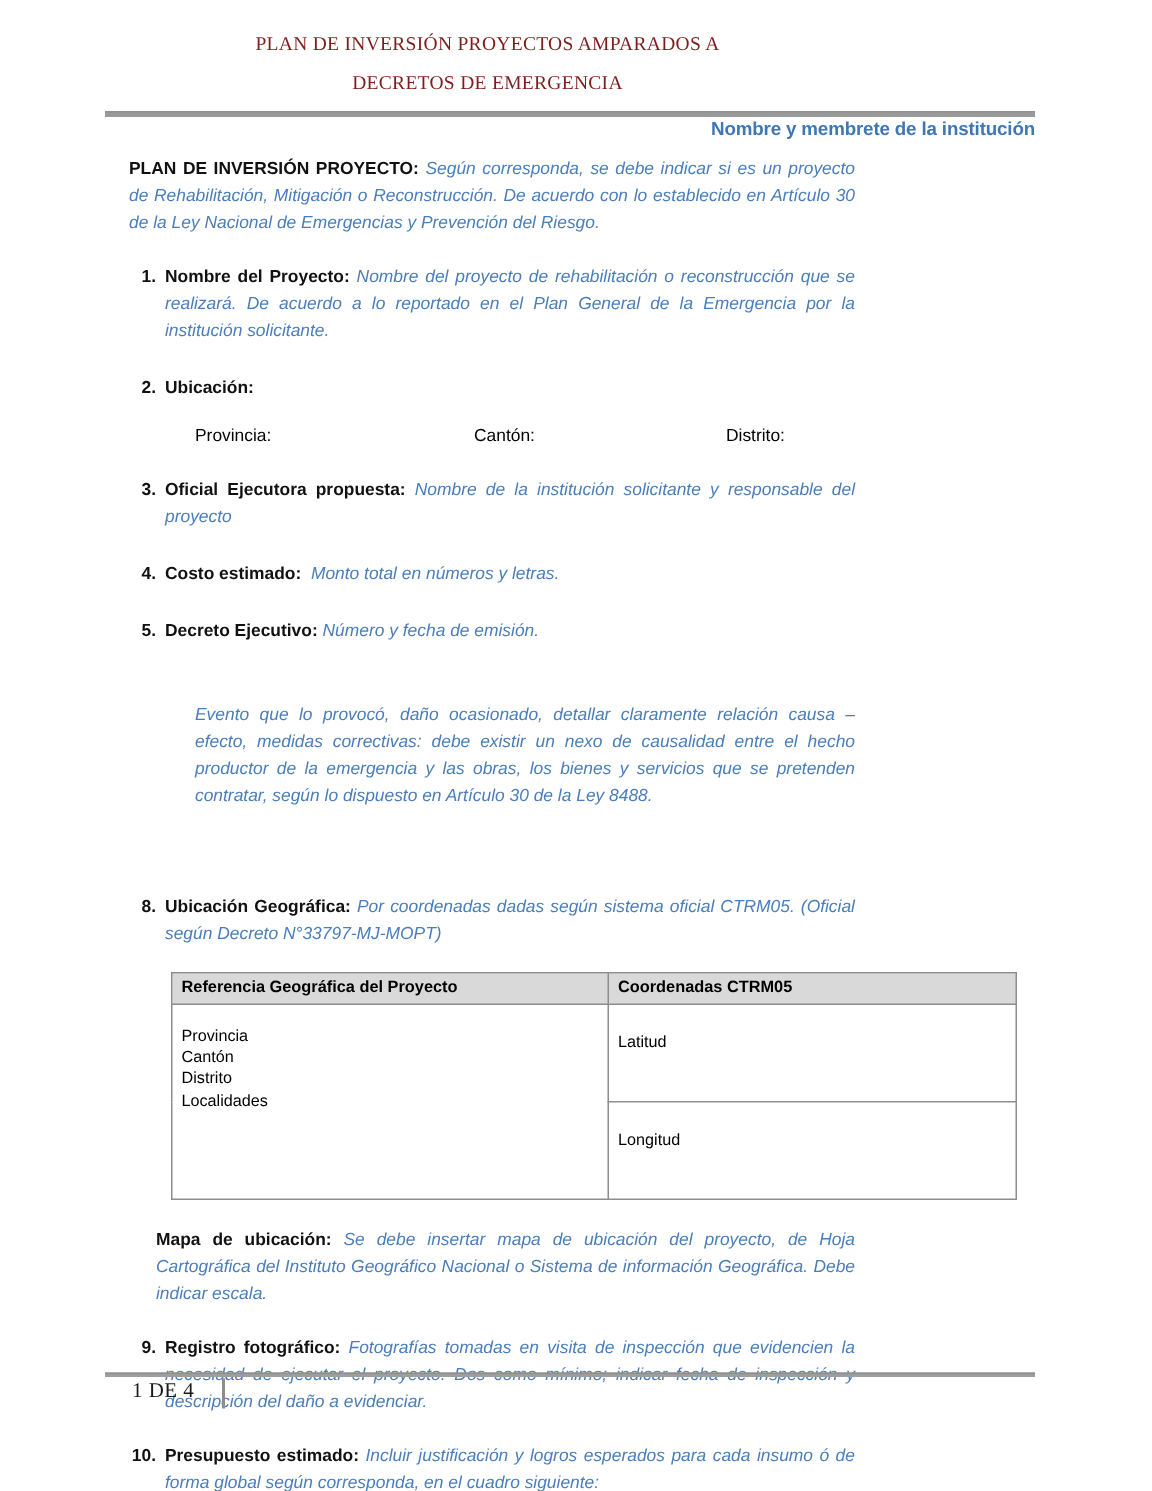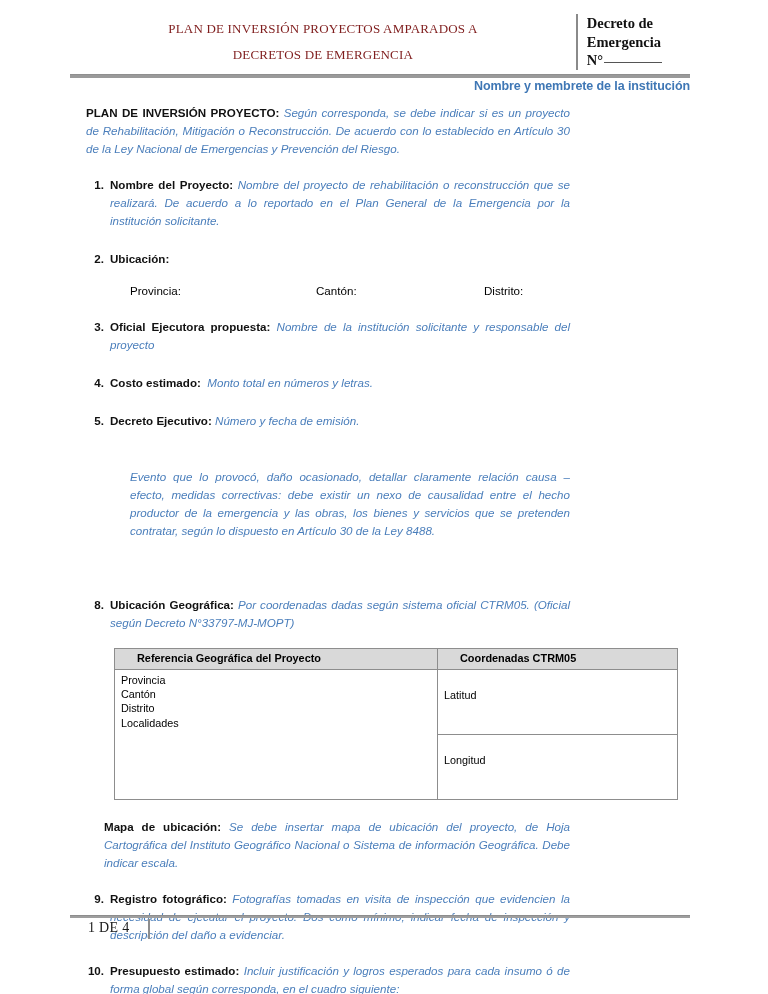--- a/index.html
+++ b/index.html
@@ -174,26 +174,26 @@
     padding: 2px 5px;
     vertical-align: top;
     text-align: left;
     font-weight: normal;
     height: 14px;
   }
   .geo-table thead th {
     background: #d9d9d9;
     font-weight: bold;
     font-size: 10.9px;
-    padding: 3px 22px;
+    padding: 3px 6px;
   }
   .geo-table .col-l { width: 278px; }
   .geo-table .cell-list {
     line-height: 14.2px;
-    padding: 3px 6px 4px 6px;
+    padding: 14px 6px 4px 6px;
   }
   .geo-table .cell-list div { white-space: nowrap; }
   .geo-table .cell-coord {
     padding: 19px 6px;
     height: 26px;
   }
 
   
   .footer-rule {
     position: absolute;
@@ -228,25 +228,20 @@
 </head>
 <body>
 
 <div class="page">
 
   <div class="header-block">
     <div class="header-row">
       <div class="header-title">
         <span class="t-line">PLAN DE INVERSIÓN PROYECTOS AMPARADOS A</span>
         <span class="t-line">DECRETOS DE EMERGENCIA</span>
-      </div>
-      <div class="header-box">
-        <span class="hb-line">Decreto de</span>
-        <span class="hb-line">Emergencia</span>
-        <span class="hb-line"><span>N°</span><span class="nline"></span></span>
       </div>
     </div>
   </div>
   <div class="header-rule"></div>
   <div class="subtitle">Nombre y membrete de la institución</div>
 
   <div class="content">
 
     <div class="intro">
       <span class="lbl">PLAN DE INVERSIÓN PROYECTO:</span>

